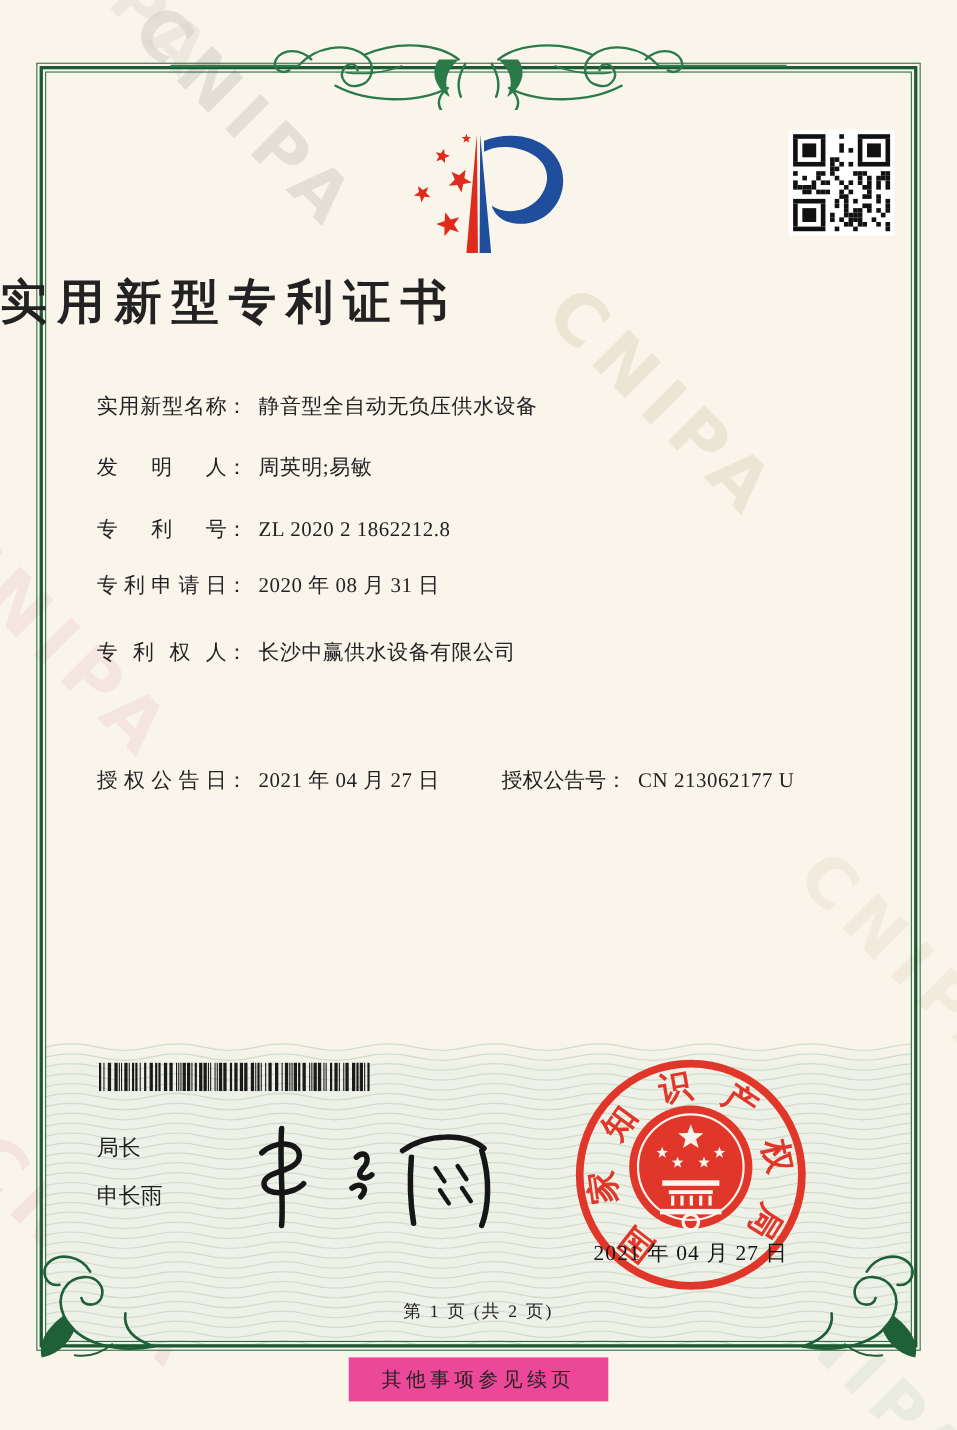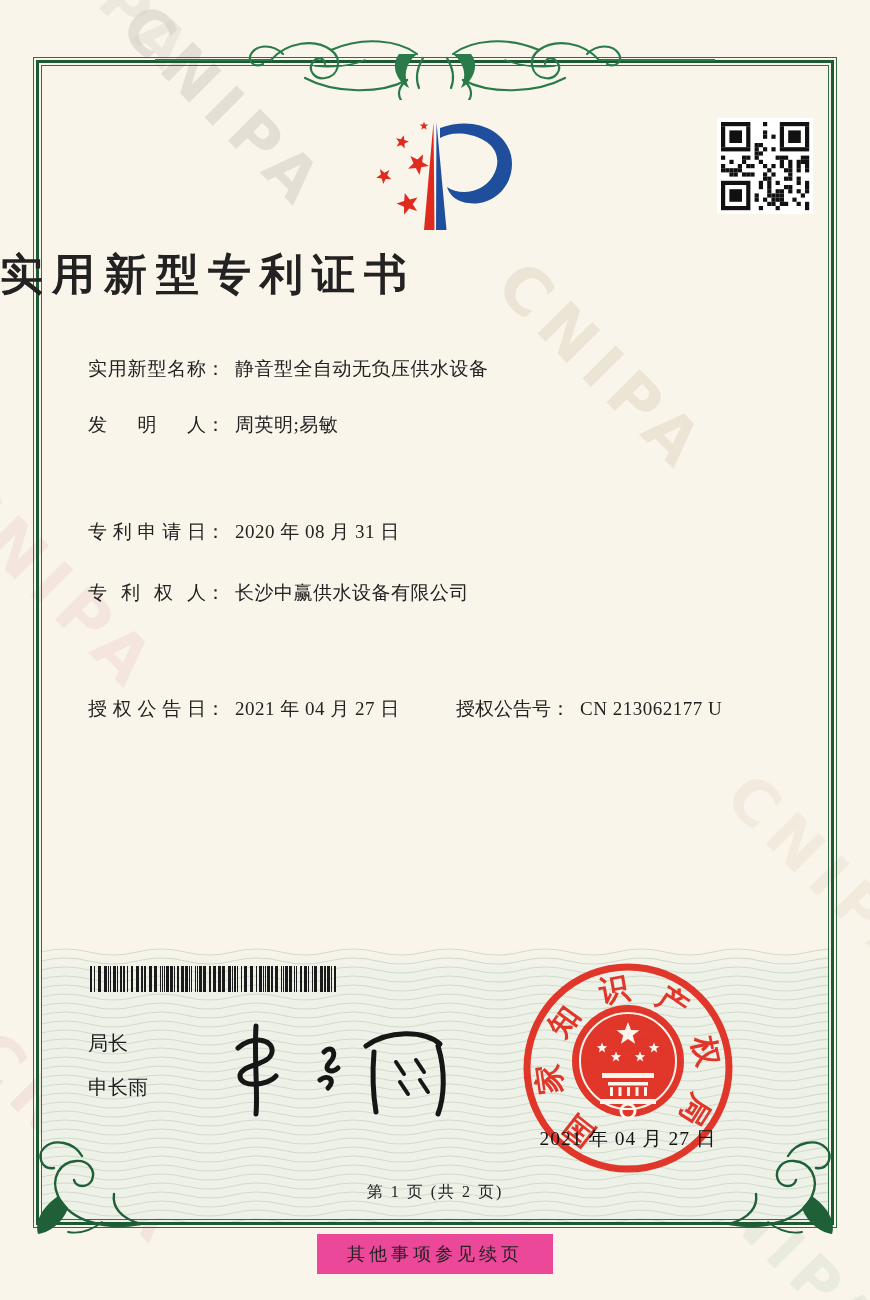--- a/index.html
+++ b/index.html
@@ -262,20 +262,23 @@
   </svg>
 
   <div class="content" id="title">实用新型专利证书</div>
 
   <div class="content frow" style="top:356px;">
     <span class="flabel">实用新型名称</span><span class="fcolon">：</span><span class="fval">静音型全自动无负压供水设备</span>
   </div>
   <div class="content frow" style="top:412px;">
     <span class="flabel">发明人</span><span class="fcolon">：</span><span class="fval">周英明;易敏</span>
   </div>
+  <div class="content frow" style="top:468px;">
+    <span class="flabel">专利号</span><span class="fcolon">：</span><span class="fval">ZL 2020 2 1862212.8</span>
+  </div>
   <div class="content frow" style="top:519px;">
     <span class="flabel">专利申请日</span><span class="fcolon">：</span><span class="fval">2020 年 08 月 31 日</span>
   </div>
   <div class="content frow" style="top:580px;">
     <span class="flabel">专利权人</span><span class="fcolon">：</span><span class="fval">长沙中赢供水设备有限公司</span>
   </div>
   <div class="content frow" style="top:696px;">
     <span class="flabel">授权公告日</span><span class="fcolon">：</span><span class="fval">2021 年 04 月 27 日</span>
     <span id="grant-right">
       <span>授权公告号</span><span class="fcolon">：</span><span class="fval">CN 213062177 U</span>

